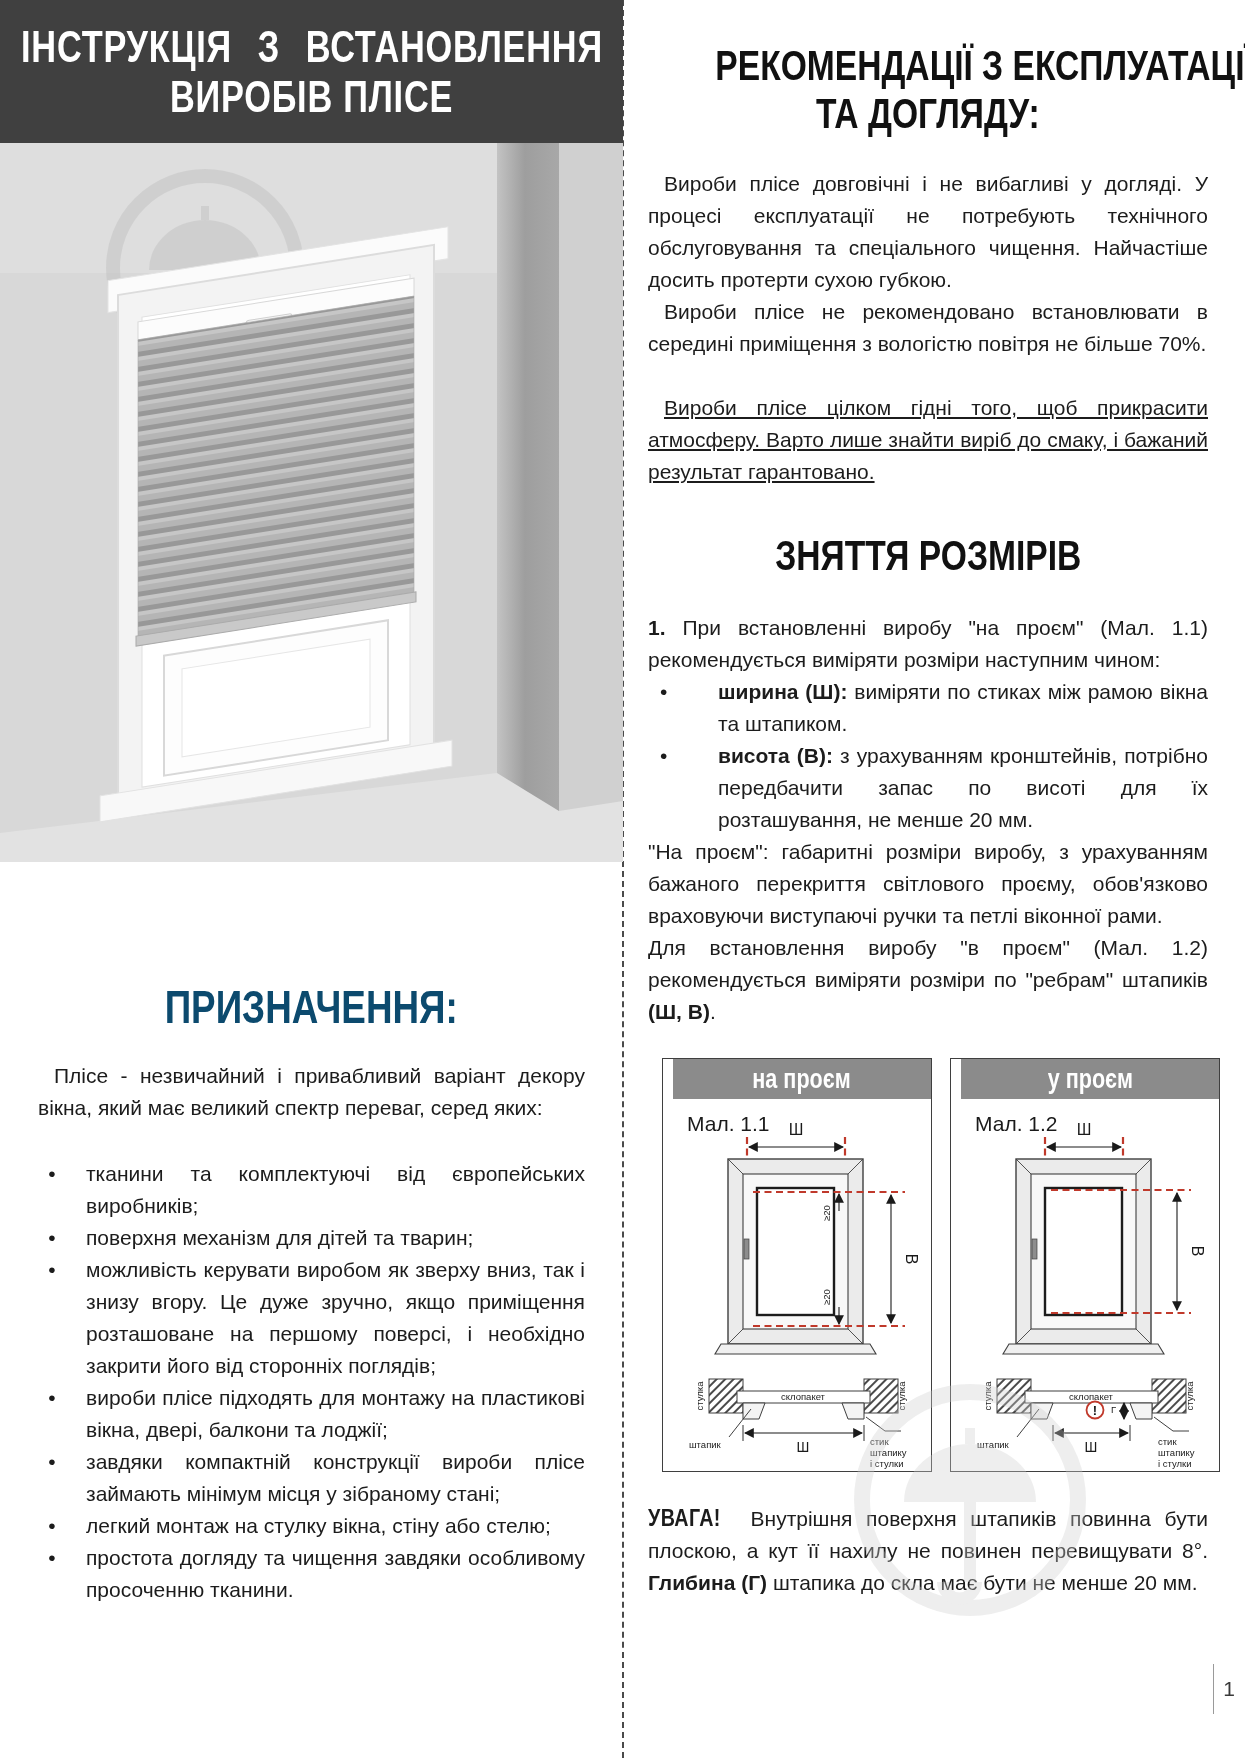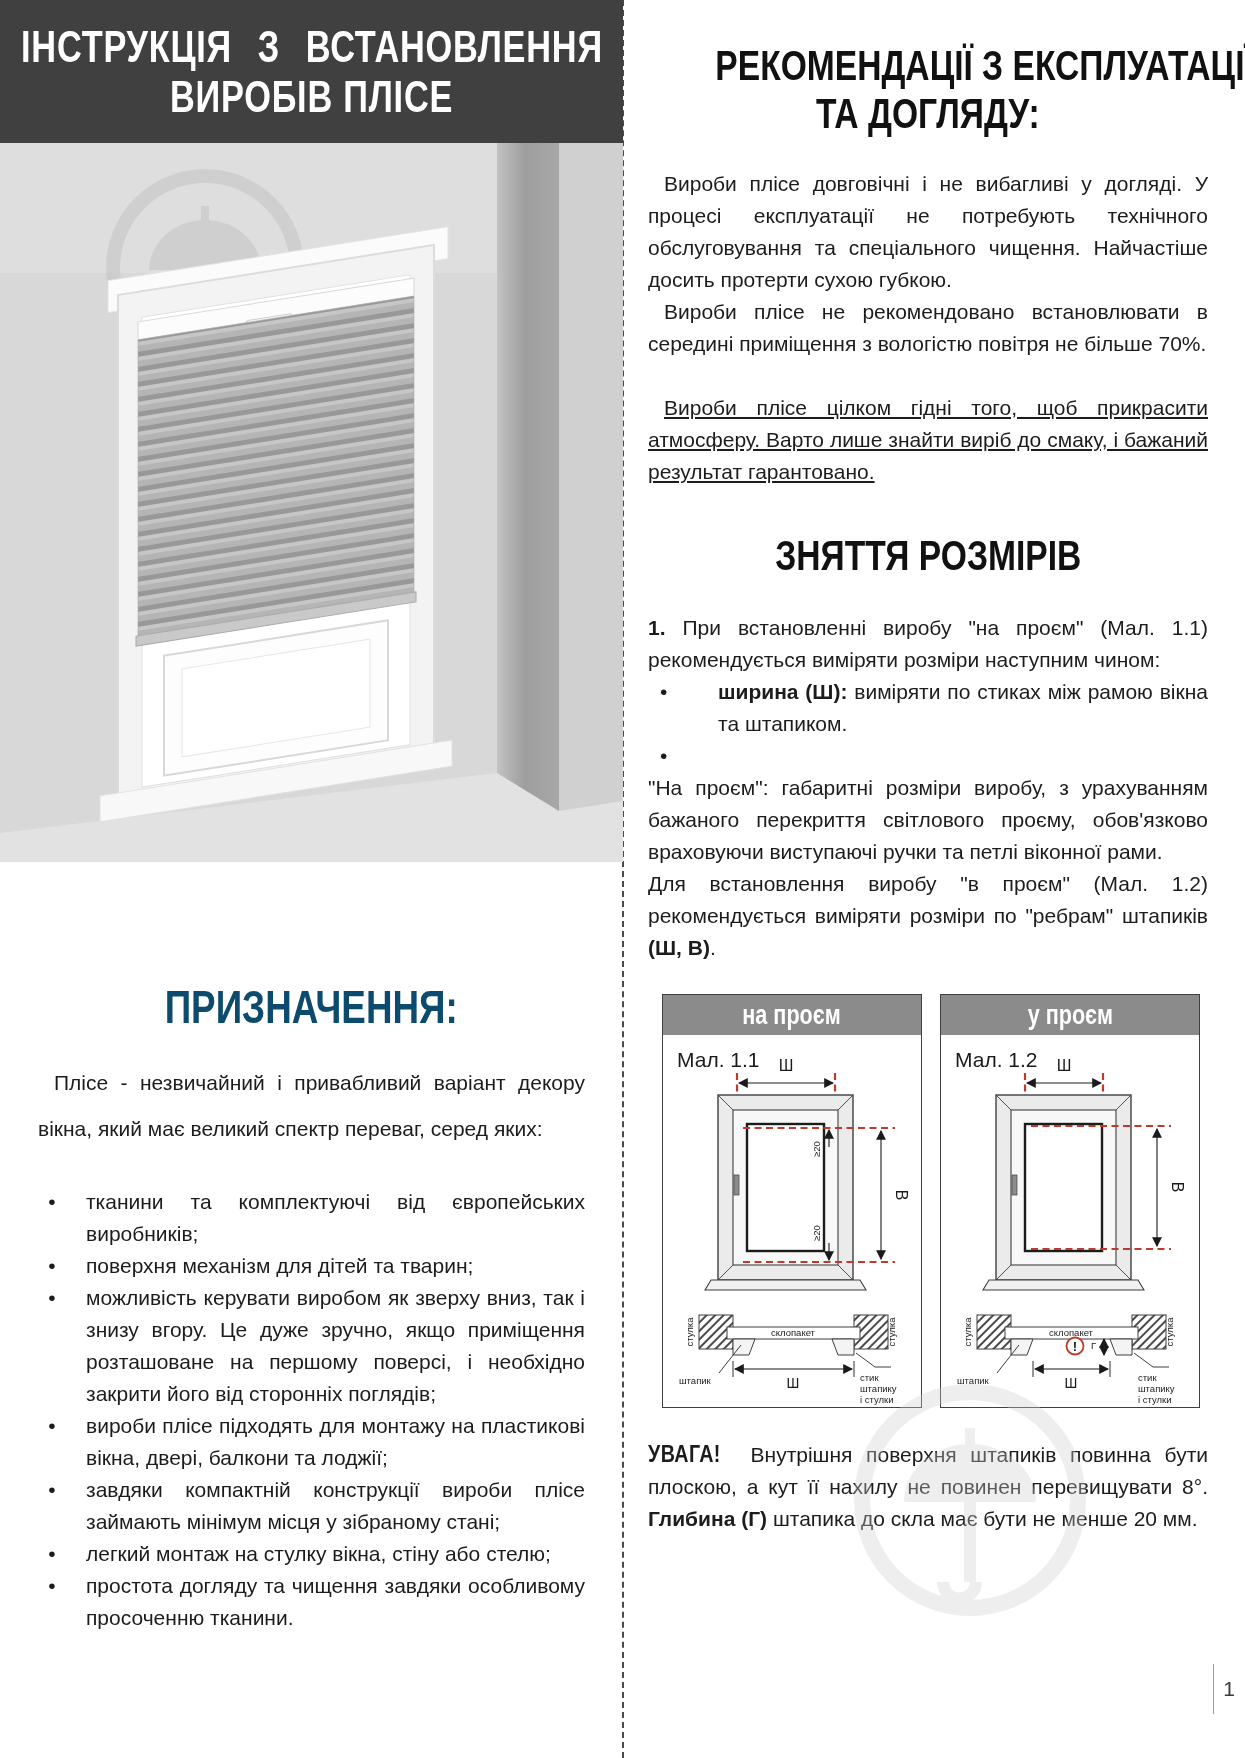--- a/index.html
+++ b/index.html
@@ -10,40 +10,40 @@
   .col-right{position:absolute;left:648px;top:0;width:560px;}
   .divider{position:absolute;left:622px;top:0;height:1758px;width:0;border-left:2px dashed #4a4a4a;}
   
   .band{height:143px;background:#404040;display:flex;flex-direction:column;justify-content:center;align-items:center;}
   .band .ln{color:#ffffff;font-weight:bold;font-size:44px;line-height:50px;white-space:nowrap;
             display:inline-block;transform:scaleX(0.78);letter-spacing:1px;}
   .band .ln.first{word-spacing:0.45em;}
   .photo{position:relative;width:623px;height:719px;overflow:hidden;}
   .h-left{margin:118px 0 26px 0;text-align:center;font-weight:bold;font-size:46px;color:#0c4a6e;}
   .h-left .cond, .h-right .cond, .panel-h .cond{display:inline-block;transform:scaleX(0.8);white-space:nowrap;}
-  .intro{margin:12px 38px;font-size:21px;line-height:46px;text-align:justify;text-indent:16px;}
+  .intro{margin:12px 38px;font-size:21px;line-height:32px;text-align:justify;text-indent:16px;}
   .blist{margin:34px 38px 0 18px;}
   .blist .li{display:flex;font-size:21px;line-height:32px;}
   .blist .marker{flex:0 0 68px;text-align:center;font-size:21px;}
   .blist .txt{flex:1;text-align:justify;}
   
   .h-right{margin:42px 0 30px 0;text-align:center;font-weight:bold;font-size:42px;line-height:48px;color:#111;}
   .h-right2{margin:44px 0 32px 0;}
   .para{font-size:21px;line-height:32px;text-align:justify;margin:0;}
   .ind{text-indent:16px;}
   .gap-top{margin-top:32px;text-decoration:underline;}
   .rlist{margin:0;}
   .rlist .li{display:flex;font-size:21px;line-height:32px;}
   .rlist .marker{flex:0 0 70px;padding-left:12px;box-sizing:border-box;}
   .rlist .txt{flex:1;text-align:justify;}
   .b{font-weight:bold;}
   .warn-lead{font-weight:bold;font-size:24px;display:inline-block;transform:scaleX(0.82);transform-origin:left center;letter-spacing:0.5px;}
   
   .panels{display:flex;gap:18px;margin:30px 0 30px 14px;position:relative;}
-  .panel{width:258px;border:1.6px solid #3f3f3f;background:#fff;}
+  .panel{width:258px;border:1.6px solid #3f3f3f;background:#fff;padding-left:10px;}
   .panel-h{height:40px;background:#8b8b8b;display:flex;align-items:center;justify-content:center;
            color:#fff;font-weight:bold;font-size:27px;}
   .diag{display:block;width:258px;height:372px;}
   .diag text{font-family:"Liberation Sans", sans-serif;fill:#1a1a1a;}
   .fig{font-size:21px;fill:#2e2e2e;}
   .dim{font-size:16px;}
   .dim2{font-size:14px;}
   .tiny{font-size:9.5px;fill:#2e2e2e;}
   .excl{font-size:13px;font-weight:bold;fill:#c0392b;}
   .frame{fill:#ebebeb;stroke:#3f3f3f;stroke-width:1.4;}
@@ -188,20 +188,21 @@
 
     <p class="para"><span class="b">1.</span><span> При встановленні виробу "на проєм" (Мал. 1.1) рекомендується виміряти розміри наступним чином:</span></p>
 
     <div class="rlist">
       <div class="li">
         <span class="marker">•</span>
         <span class="txt"><span class="b">ширина (Ш):</span><span> виміряти по стиках між рамою вікна та штапиком.</span></span>
       </div>
       <div class="li">
         <span class="marker">•</span>
+        <span class="txt"><span class="b">висота (В):</span><span> з урахуванням кронштейнів, потрібно передбачити запас по висоті для їх розташування, не менше 20 мм.</span></span>
       </div>
     </div>
 
     <p class="para">"На проєм": габаритні розміри виробу, з урахуванням бажаного перекриття світлового проєму, обов'язково враховуючи виступаючі ручки та петлі віконної рами.</p>
     <p class="para"><span>Для встановлення виробу "в проєм" (Мал. 1.2) рекомендується виміряти розміри по "ребрам" штапиків </span><span class="b">(Ш, В)</span><span>.</span></p>
 
     <div class="panels">
 
       <figure class="panel" style="margin:0">
         <div class="panel-h">

